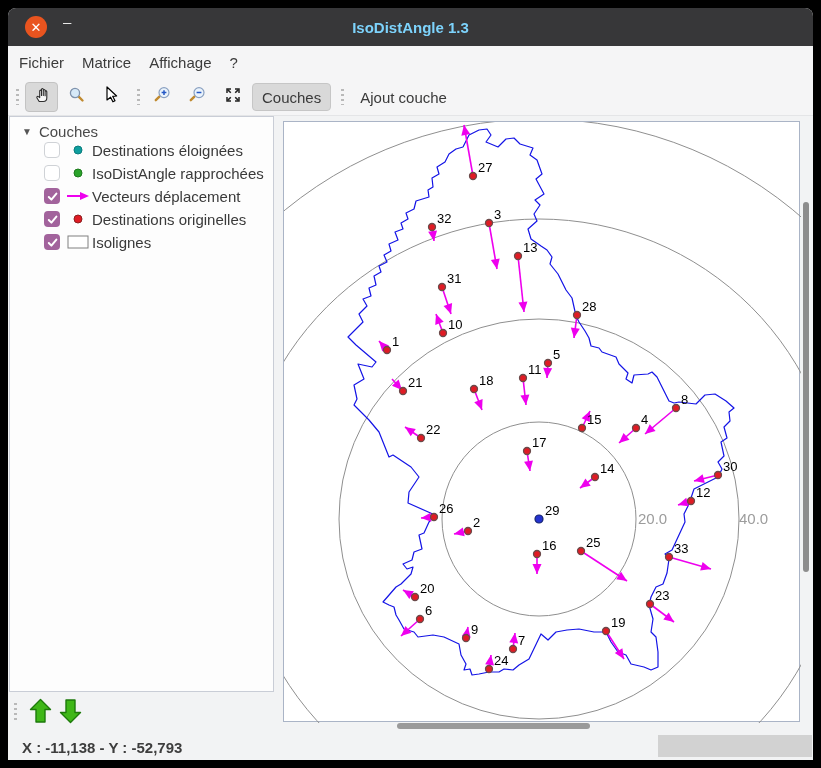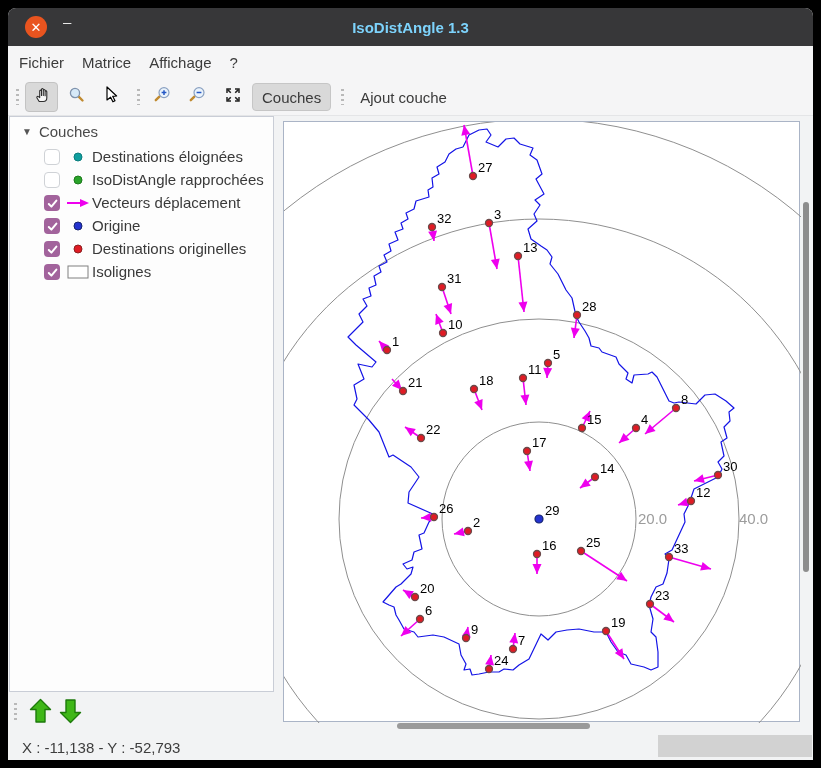--- a/index.html
+++ b/index.html
@@ -18,37 +18,37 @@
   .toolbar{position:absolute;left:0;top:71px;width:100%;height:37px;background:#f5f5f6;display:flex;align-items:center;border-bottom:1px solid #e4e5e7;}
   .tb-handle{width:3px;height:16px;margin:0 5px 0 8px;background:repeating-linear-gradient(to bottom,#b9b9b9 0 2px,transparent 2px 5px);}
   .tb-btn{width:33px;height:30px;display:flex;align-items:center;justify-content:center;border-radius:4px;margin:0 1px;}
   .tb-btn.active{background:#d9d9d9;border:1px solid #c3c3c3;}
   .tb-text-btn{height:28px;display:flex;align-items:center;padding:0 9px;border-radius:4px;font-size:15px;color:#3a3a3a;margin:0 2px;}
   .tb-text-btn.active{background:#d9d9d9;border:1px solid #c6c6c6;}
   
   .layers-panel{position:absolute;left:1px;top:108px;width:265px;height:576px;background:#fdfdfd;border:1px solid #c9cdd6;padding:4px 0 0 8px;overflow:hidden;}
   .tree-root{display:flex;align-items:center;height:21px;color:#4a4a4a;font-size:15px;}
   .tree-tri{font-size:10px;color:#555;margin:0 7px 0 4px;}
-  .tree-row{display:flex;align-items:flex-end;height:23px;}
+  .tree-row{display:flex;align-items:flex-start;height:23px;}
   .tree-check{width:16px;height:16px;border-radius:4px;margin-left:26px;flex:0 0 auto;display:flex;align-items:center;justify-content:center;}
   .tree-check.on{background:#a2639c;}
   .tree-check.off{background:#fff;border:1px solid #cfd2d6;}
   .tree-icon{width:24px;height:16px;margin-left:6px;flex:0 0 auto;display:flex;align-items:center;justify-content:center;}
   .tree-label{font-size:15px;color:#3a3a3a;margin-left:2px;white-space:nowrap;}
   
   .map-area{position:absolute;left:275px;top:113px;width:517px;height:601px;background:#fff;border:1px solid #aab4c6;}
   .map-area svg{position:absolute;left:0;top:0;}
   .vscroll-thumb{position:absolute;left:795px;top:194px;width:6px;height:370px;background:#8d8d8d;border-radius:3px;}
   .hscroll-thumb{position:absolute;left:389px;top:715px;width:193px;height:6px;background:#9a9a9a;border-radius:3px;}
   
   .bottom-toolbar{position:absolute;left:0;top:690px;height:30px;display:flex;align-items:center;}
   .bt-handle{width:3px;height:20px;margin:0 8px 0 6px;background:repeating-linear-gradient(to bottom,#b9b9b9 0 2px,transparent 2px 5px);}
   .arrow-btn{width:30px;height:28px;display:flex;align-items:center;justify-content:center;}
   
-  .statusbar{position:absolute;left:14px;top:731px;font-size:15px;color:#3d3d3d;}
+  .statusbar{position:absolute;left:14px;top:731px;font-size:15px;color:#3d3d3d;font-weight:bold;}
   .resize-grip{position:absolute;left:650px;top:727px;width:154px;height:22px;background:#d2d2d2;}
 </style>
 </head>
 <body>
 
 <div class="stage">
   <div class="window">
 
     <div class="titlebar">
       <div class="close-btn">
@@ -170,33 +170,20 @@
                 <polyline points="2.8,7 5.4,9.6 10.4,3.6" fill="none" stroke="#fff" stroke-width="2" stroke-linecap="round" stroke-linejoin="round"></polyline>
               </svg>
             </div>
             <span class="tree-icon">
               <svg width="24" height="10">
                 <line x1="1" y1="5" x2="15" y2="5" stroke="#ee00ee" stroke-width="2"></line>
                 <polygon points="14,1 23,5 14,9" fill="#ee00ee"></polygon>
               </svg>
             </span>
             <span class="tree-label">Vecteurs déplacement</span>
-          </div>
-          <div class="tree-row">
-            <div class="tree-check on">
-              <svg width="13" height="13" viewBox="0 0 13 13">
-                <polyline points="2.8,7 5.4,9.6 10.4,3.6" fill="none" stroke="#fff" stroke-width="2" stroke-linecap="round" stroke-linejoin="round"></polyline>
-              </svg>
-            </div>
-            <span class="tree-icon">
-              <svg width="12" height="12">
-                <circle cx="6" cy="6" r="4" fill="#2433cf" stroke="#16246e"></circle>
-              </svg>
-            </span>
-            <span class="tree-label">Origine</span>
           </div>
           <div class="tree-row">
             <div class="tree-check on">
               <svg width="13" height="13" viewBox="0 0 13 13">
                 <polyline points="2.8,7 5.4,9.6 10.4,3.6" fill="none" stroke="#fff" stroke-width="2" stroke-linecap="round" stroke-linejoin="round"></polyline>
               </svg>
             </div>
             <span class="tree-icon">
               <svg width="12" height="12">
                 <circle cx="6" cy="6" r="4" fill="#e01b24" stroke="#8b2020"></circle>

